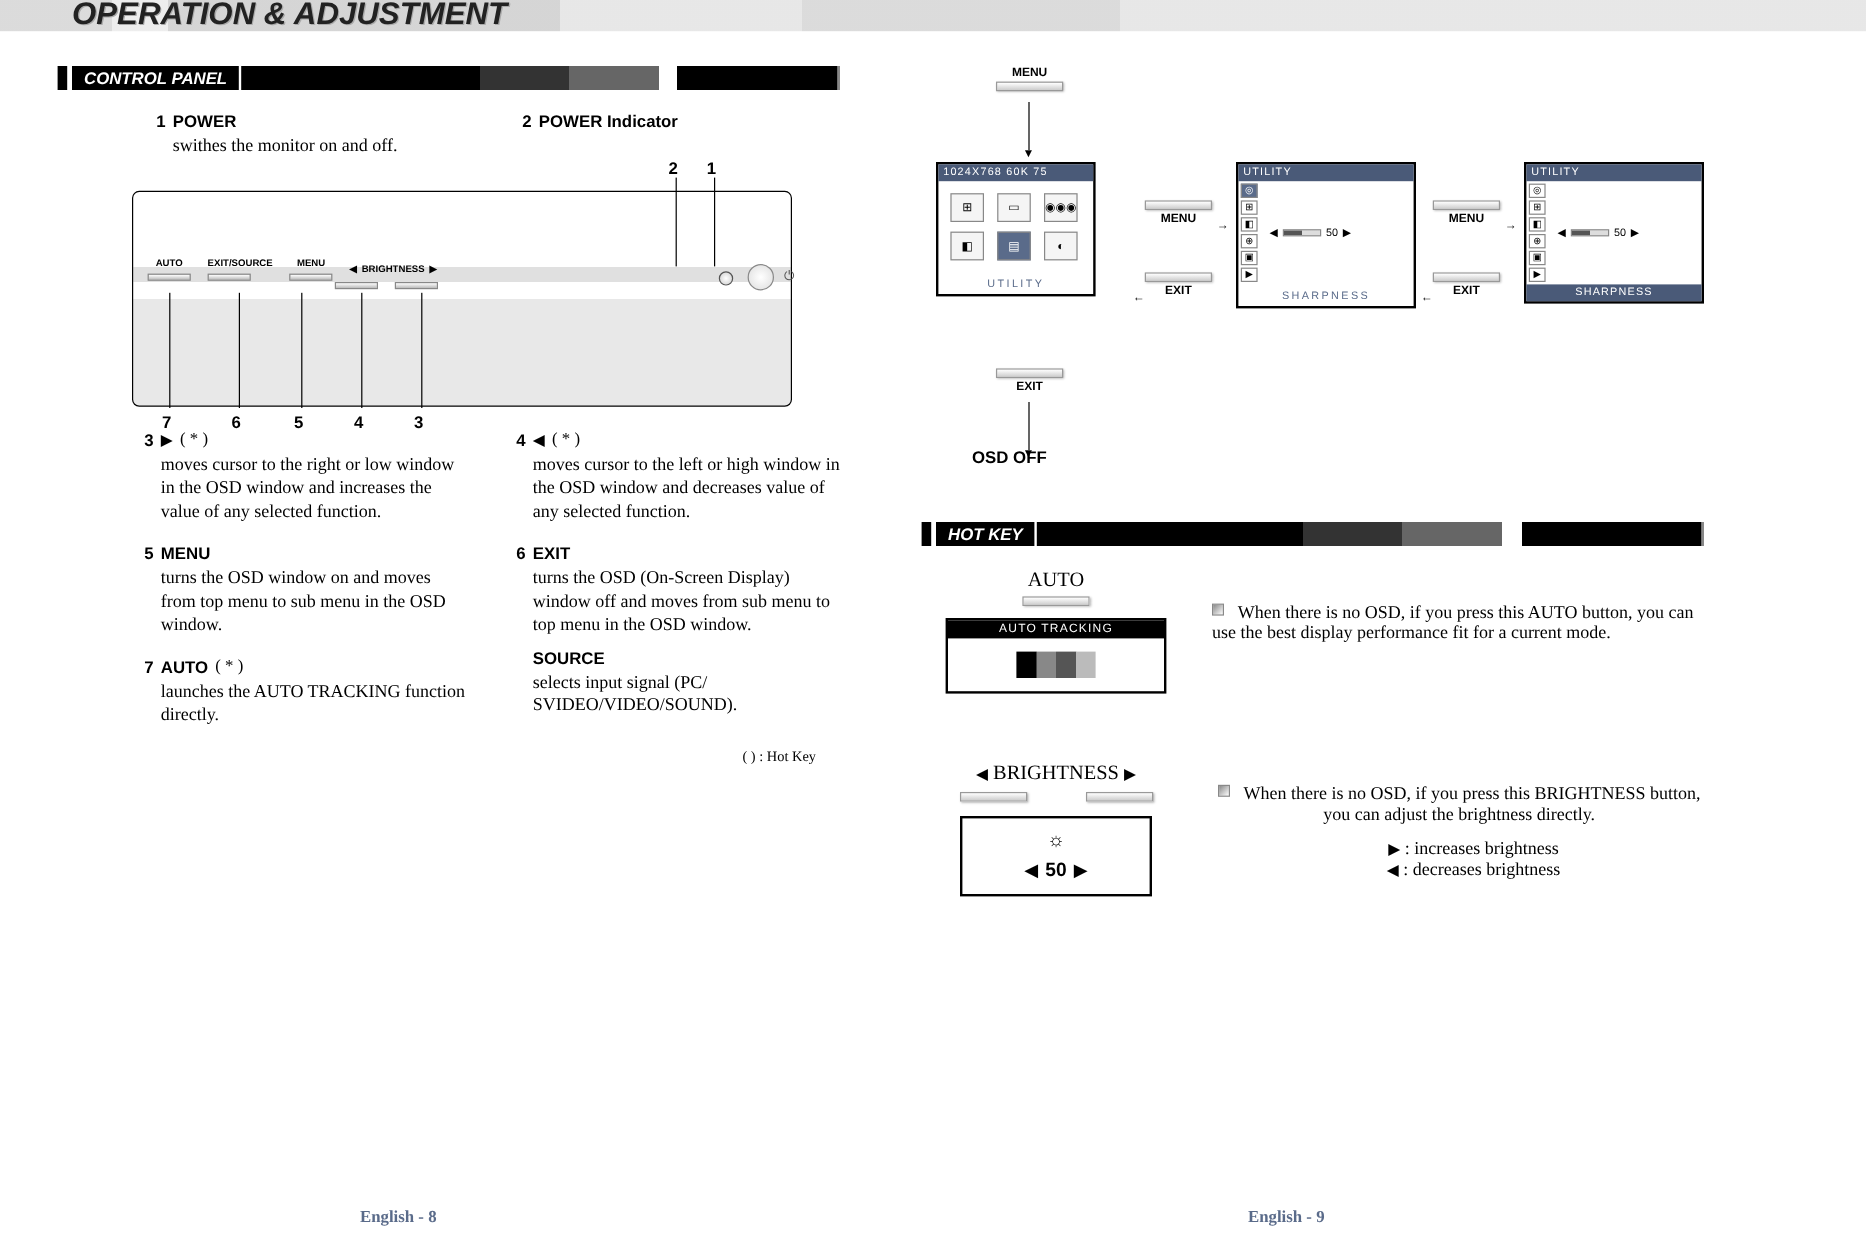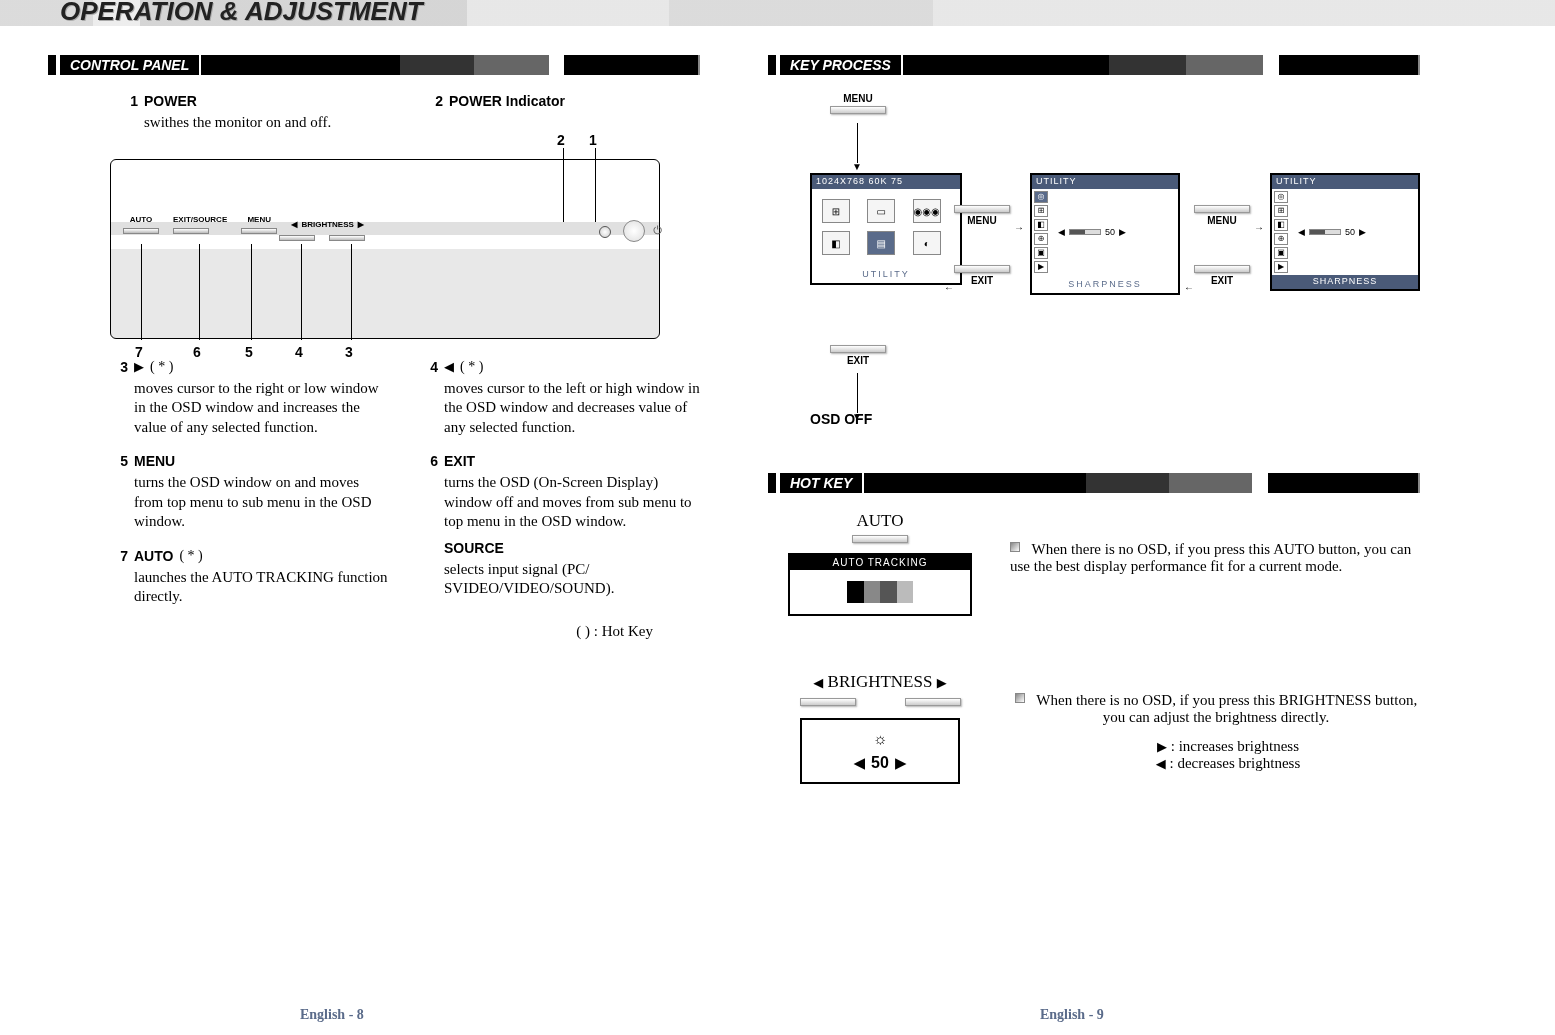--- a/index.html
+++ b/index.html
@@ -420,40 +420,36 @@
       <div class="item-row">
         <span class="item-num">6</span>
         <span class="item-title">EXIT</span>
       </div>
       <div class="item-desc" style="margin-bottom:8px;">turns the OSD (On-Screen Display) window off and moves from sub menu to top menu in the OSD window.</div>
       <div style="margin-left:24px;font-family:sans-serif;font-weight:bold;font-size:14px;margin-bottom:4px;">SOURCE</div>
       <div class="item-desc">selects input signal (PC/ SVIDEO/VIDEO/SOUND).</div>
     </div>
   </div>
 
-  <div style="text-align:right; margin-right:47px; font-family:serif; font-size:15px;">( ) : Hot Key</div>
+  <div style="text-align:right; margin-right:20px; font-family:serif; font-size:12px;">( ) : Hot Key</div>
 </div>
 
 <div class="right">
 
-  <div class="section-bar">
-    <div class="blackbar">KEY PROCESS</div>
-    <div class="tail"></div>
-  </div>
 
   <div class="kp-wrap">
 
     <div style="position:absolute; top:0; left:48px; width:60px;">
       <div class="flow-label">MENU</div>
       <div class="flow-btn"></div>
     </div>
     <div class="arrow" style="top:30px;left:77px;width:1px;height:40px;"></div>
     <div style="position:absolute;top:68px;left:72px;font-size:10px;">▼</div>
 
-    <div class="osd-box" style="position:absolute; top:80px; left:0; width:152px;margin-left:30px;">
+    <div class="osd-box" style="position:absolute; top:80px; left:0; width:133px;">
       <div class="osd-title-bar dark">1024X768      60K      75</div>
       <div class="osd-grid">
         <div class="osd-cell">⊞</div>
         <div class="osd-cell">▭</div>
         <div class="osd-cell">◉◉◉</div>
         <div class="osd-cell">◧</div>
         <div class="osd-cell" style="background:#5a6b8a;color:#fff">▤</div>
         <div class="osd-cell">◐</div>
       </div>
       <div class="osd-footer">UTILITY</div>

